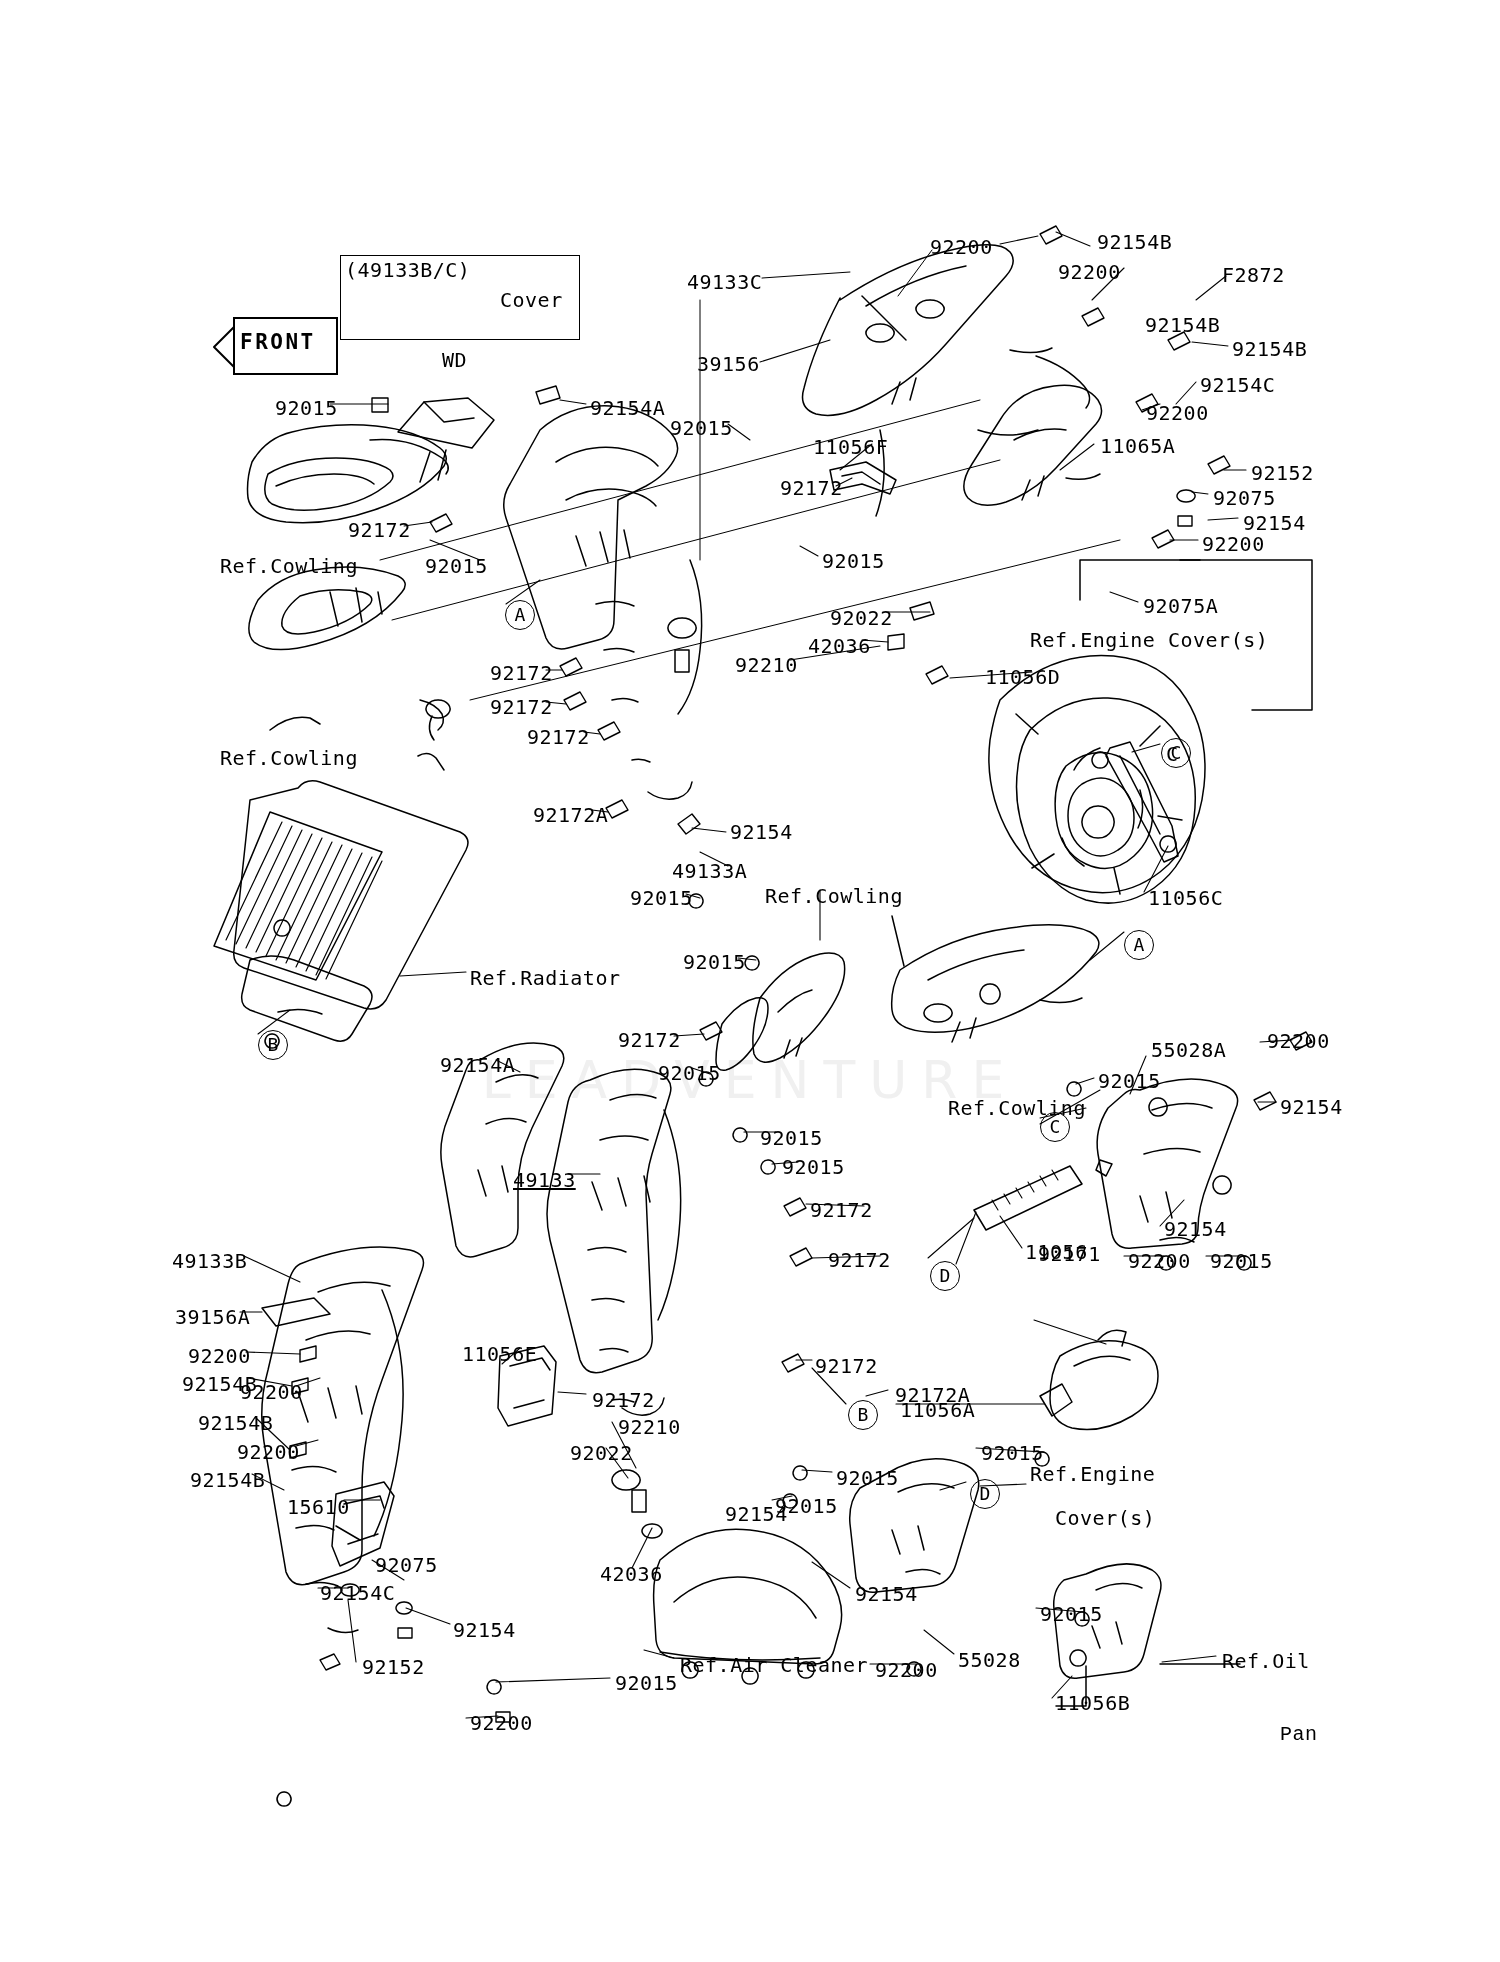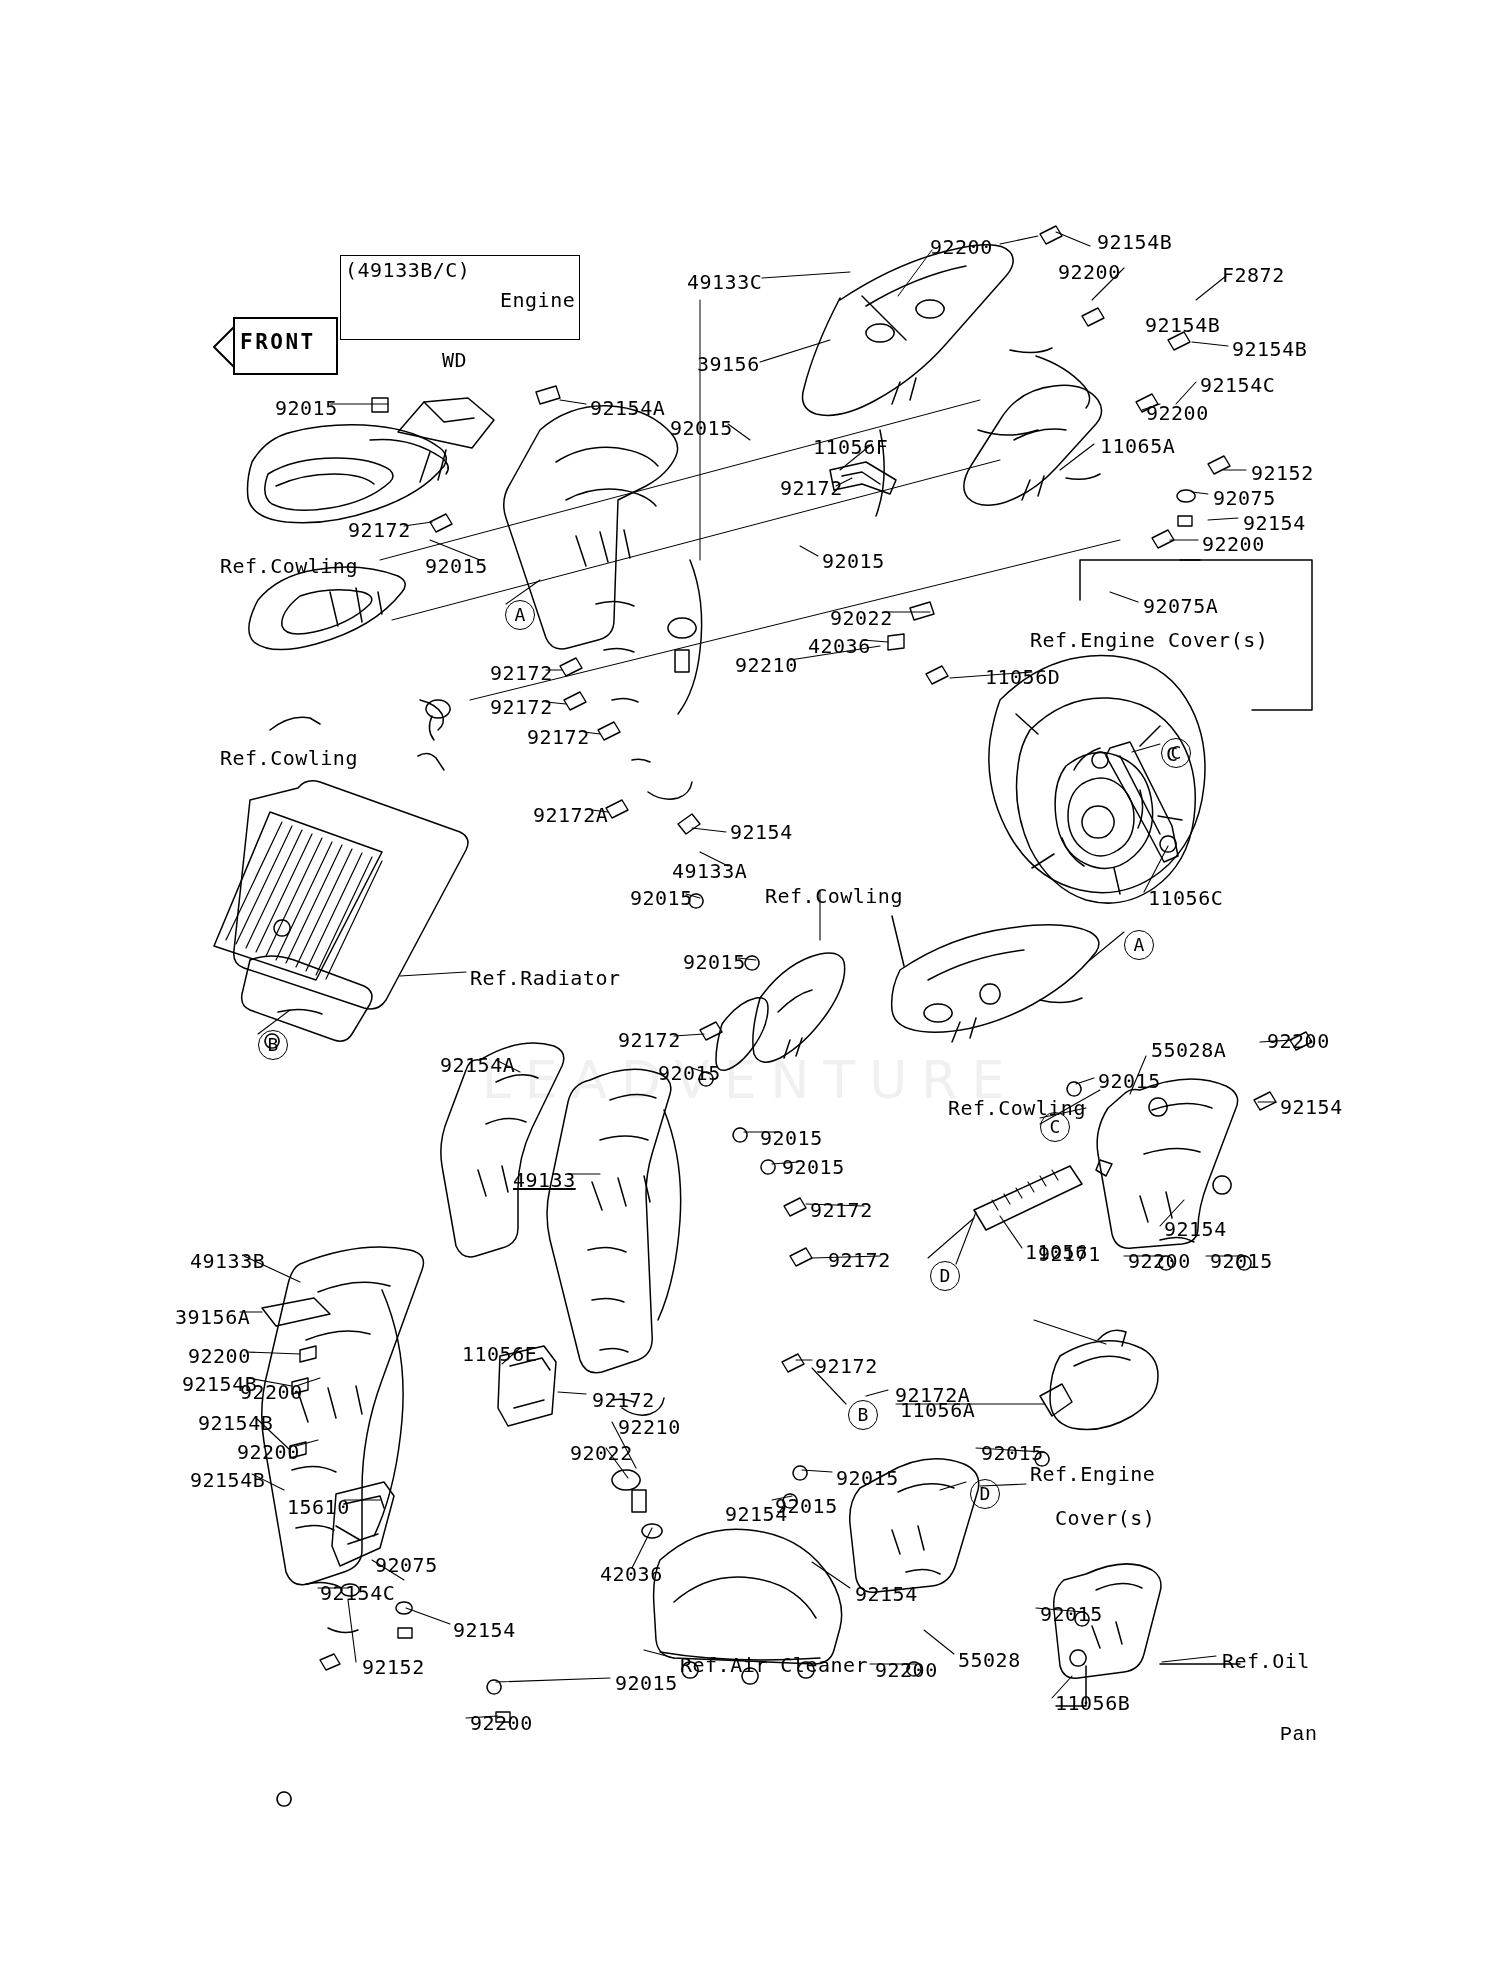--- a/index.html
+++ b/index.html
@@ -447,21 +447,21 @@
     </g>
   </svg>
 
   <div class="frontbox"></div>
   <div class="frontlabel">FRONT</div>
 
   <div class="insetbox"></div>
 
 
 <div class="lbl big" style="left: 345px; top: 260px;">(49133B/C)</div>
-    <div class="lbl big" style="left: 500px; top: 290px;">Engine</div>
+    <div class="lbl big" style="left: 500px; top: 290px;">Cover</div>
     <div class="lbl big" style="left: 442px; top: 350px;">WD</div>
     <div class="lbl big" style="left: 930px; top: 237px;">92200</div>
     <div class="lbl big" style="left: 1097px; top: 232px;">92154B</div>
     <div class="lbl big" style="left: 1222px; top: 265px;">F2872</div>
     <div class="lbl big" style="left: 1058px; top: 262px;">92200</div>
     <div class="lbl big" style="left: 687px; top: 272px;">49133C</div>
     <div class="lbl big" style="left: 1145px; top: 315px;">92154B</div>
     <div class="lbl big" style="left: 1232px; top: 339px;">92154B</div>
     <div class="lbl big" style="left: 697px; top: 354px;">39156</div>
     <div class="lbl big" style="left: 1200px; top: 375px;">92154C</div>
@@ -509,21 +509,21 @@
     <div class="lbl big" style="left: 948px; top: 1098px;">Ref.Cowling</div>
     <div class="lbl big" style="left: 760px; top: 1128px;">92015</div>
     <div class="lbl big" style="left: 513px; top: 1170px; text-decoration: underline;">49133</div>
     <div class="lbl big" style="left: 782px; top: 1157px;">92015</div>
     <div class="lbl big" style="left: 810px; top: 1200px;">92172</div>
     <div class="lbl big" style="left: 1164px; top: 1219px;">92154</div>
     <div class="lbl big" style="left: 1025px; top: 1242px;">11056</div>
     <div class="lbl big" style="left: 1128px; top: 1251px;">92200</div>
     <div class="lbl big" style="left: 1210px; top: 1251px;">92015</div>
     <div class="lbl big" style="left: 828px; top: 1250px;">92172</div>
-    <div class="lbl big" style="left: 190px; top: 1251px;">49133B</div>
+    <div class="lbl big" style="left: 172px; top: 1251px;">49133B</div>
     <div class="lbl big" style="left: 175px; top: 1307px;">39156A</div>
     <div class="lbl big" style="left: 1038px; top: 1244px;">92171</div>
     <div class="lbl big" style="left: 188px; top: 1346px;">92200</div>
     <div class="lbl big" style="left: 462px; top: 1344px;">11056E</div>
     <div class="lbl big" style="left: 815px; top: 1356px;">92172</div>
     <div class="lbl big" style="left: 182px; top: 1374px;">92154B</div>
     <div class="lbl big" style="left: 895px; top: 1385px;">92172A</div>
     <div class="lbl big" style="left: 240px; top: 1382px;">92200</div>
     <div class="lbl big" style="left: 592px; top: 1390px;">92172</div>
     <div class="lbl big" style="left: 900px; top: 1400px;">11056A</div>

